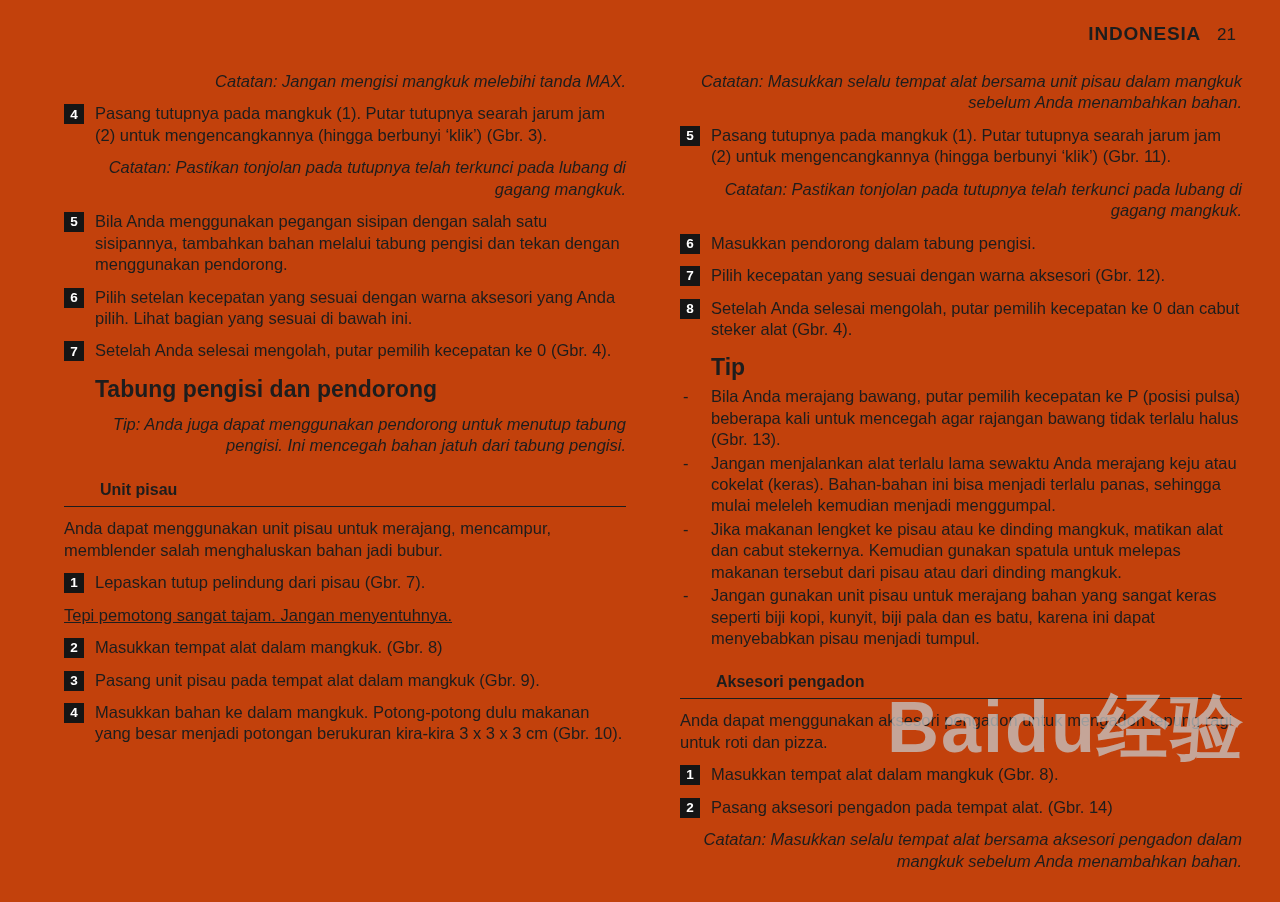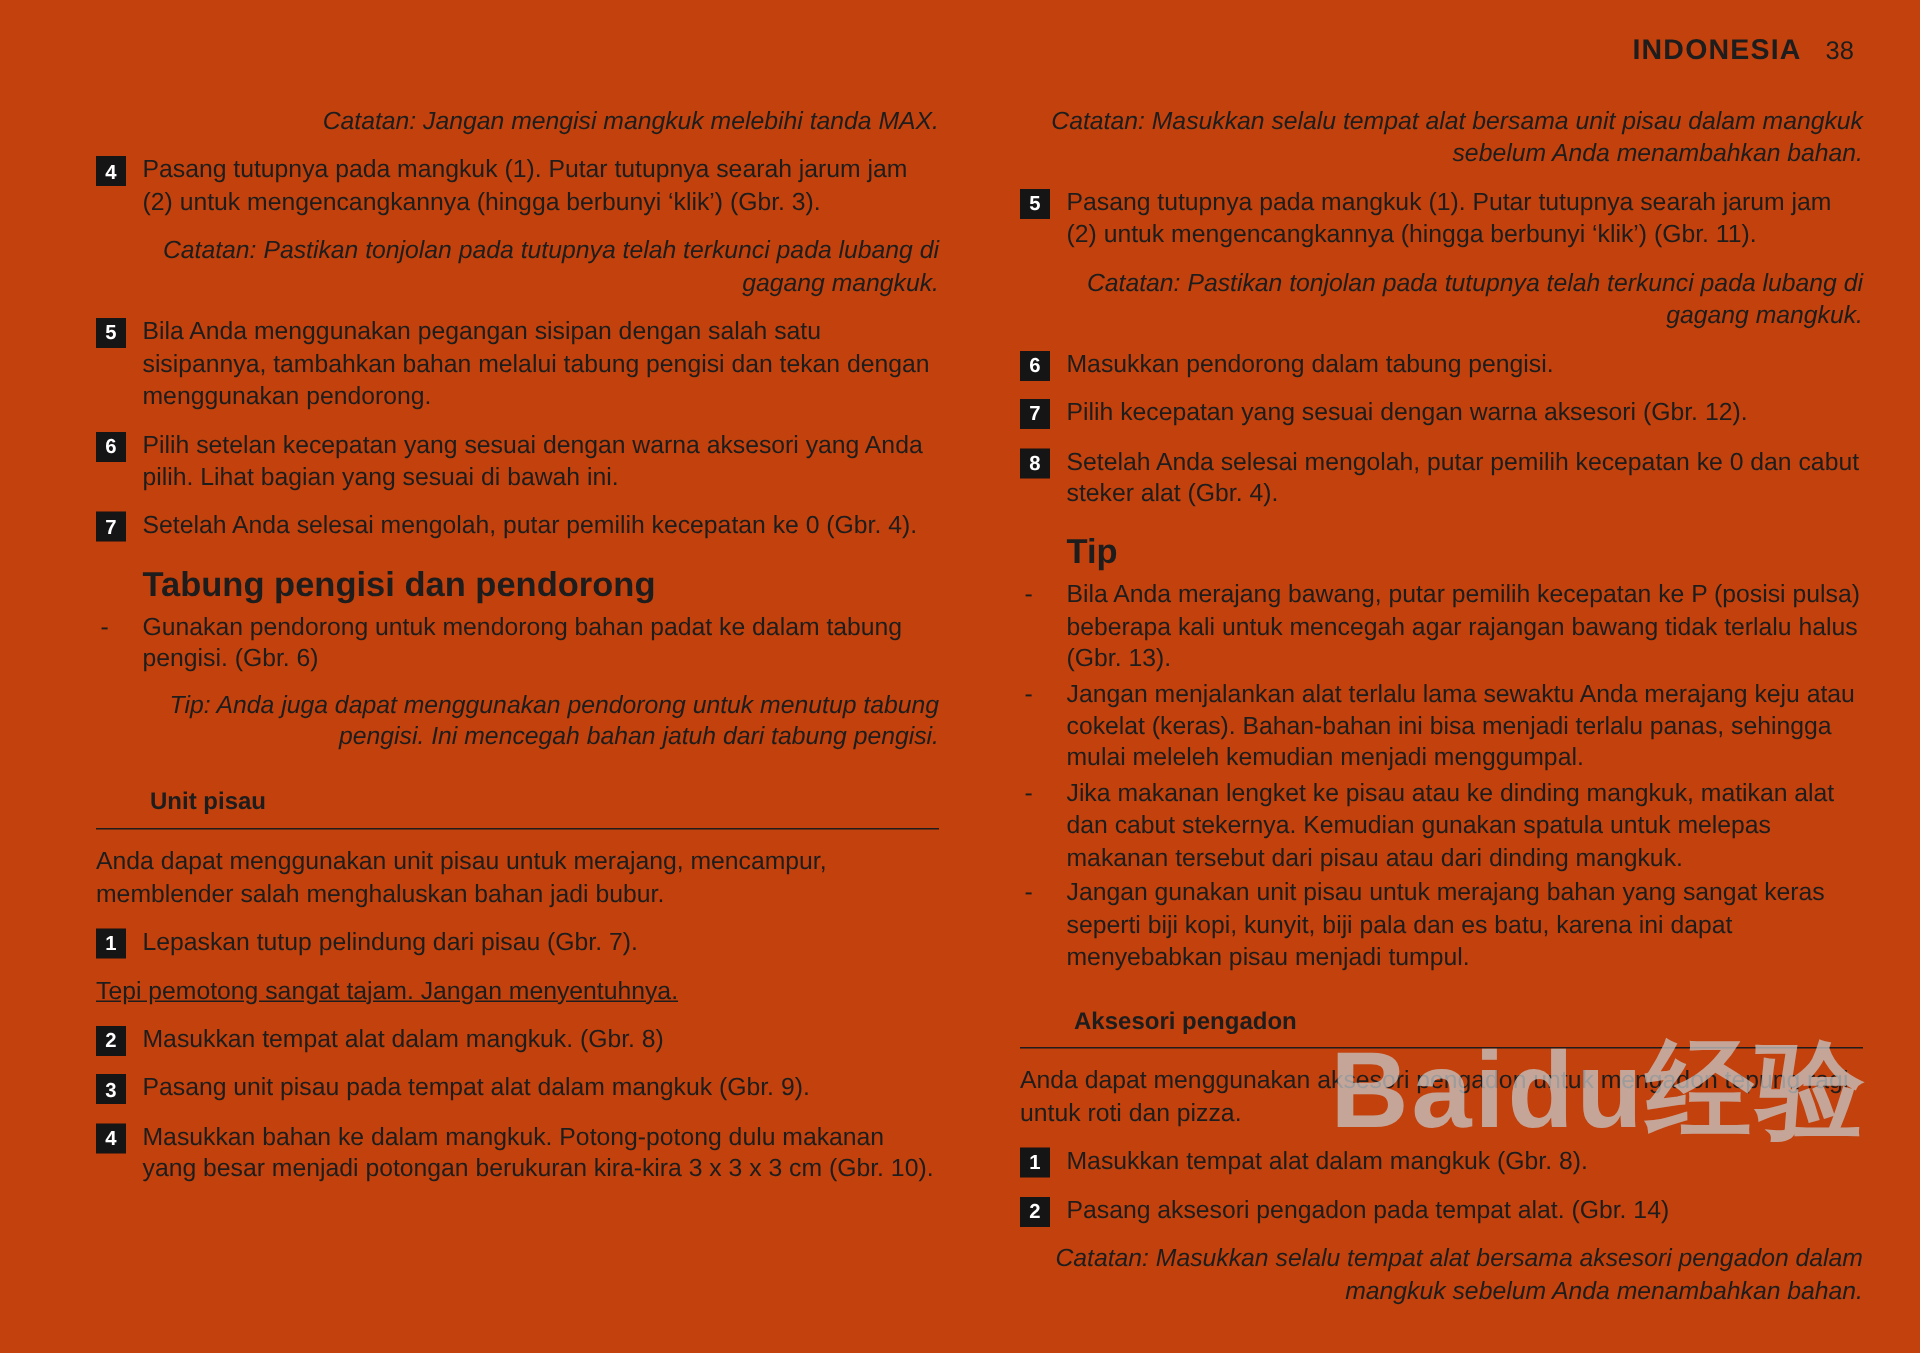--- a/index.html
+++ b/index.html
@@ -55,21 +55,21 @@
   .wm-brand { font-size:72px; font-weight:bold; letter-spacing:2px; line-height:1.1; }
   .wm-url { font-size:27px; margin-top:14px; letter-spacing:1px; }
 </style>
 </head>
 <body>
 
 <div class="page">
 
   <header class="header">
     <span class="title">INDONESIA</span>
-    <span class="pagenum">38</span>
+    <span class="pagenum">21</span>
   </header>
 
   <section class="col left">
     <p class="note">Catatan: Jangan mengisi mangkuk melebihi tanda MAX.</p>
 
     <div class="step">
       <span class="stepnum">4</span>
       <span class="steptext">Pasang tutupnya pada mangkuk (1). Putar tutupnya searah jarum jam (2) untuk mengencangkannya (hingga berbunyi ‘klik’) (Gbr. 3).</span>
     </div>
 
@@ -85,21 +85,20 @@
       <span class="steptext">Pilih setelan kecepatan yang sesuai dengan warna aksesori yang Anda pilih. Lihat bagian yang sesuai di bawah ini.</span>
     </div>
 
     <div class="step">
       <span class="stepnum">7</span>
       <span class="steptext">Setelah Anda selesai mengolah, putar pemilih kecepatan ke 0 (Gbr. 4).</span>
     </div>
 
     <h3 class="subhead">Tabung pengisi dan pendorong</h3>
 
-    <div class="bullet">Gunakan pendorong untuk mendorong bahan padat ke dalam tabung pengisi.  (Gbr. 6)</div>
 
     <p class="note">Tip: Anda juga dapat menggunakan pendorong untuk menutup tabung pengisi. Ini mencegah bahan jatuh dari tabung pengisi.</p>
 
     <h2 class="section">Unit pisau</h2>
 
     <p class="para">Anda dapat menggunakan unit pisau untuk merajang, mencampur, memblender salah menghaluskan bahan jadi bubur.</p>
 
     <div class="step">
       <span class="stepnum">1</span>
       <span class="steptext">Lepaskan tutup pelindung dari pisau (Gbr. 7).</span>

